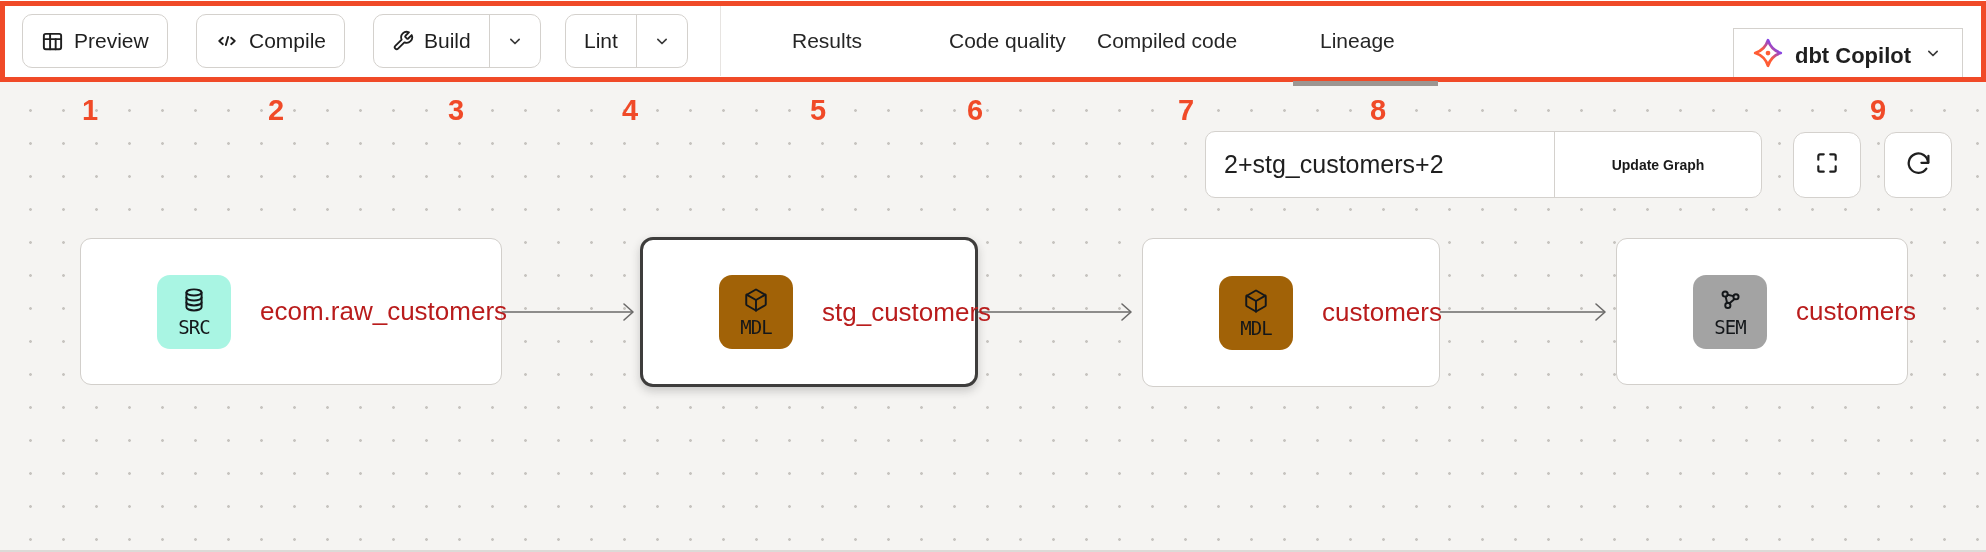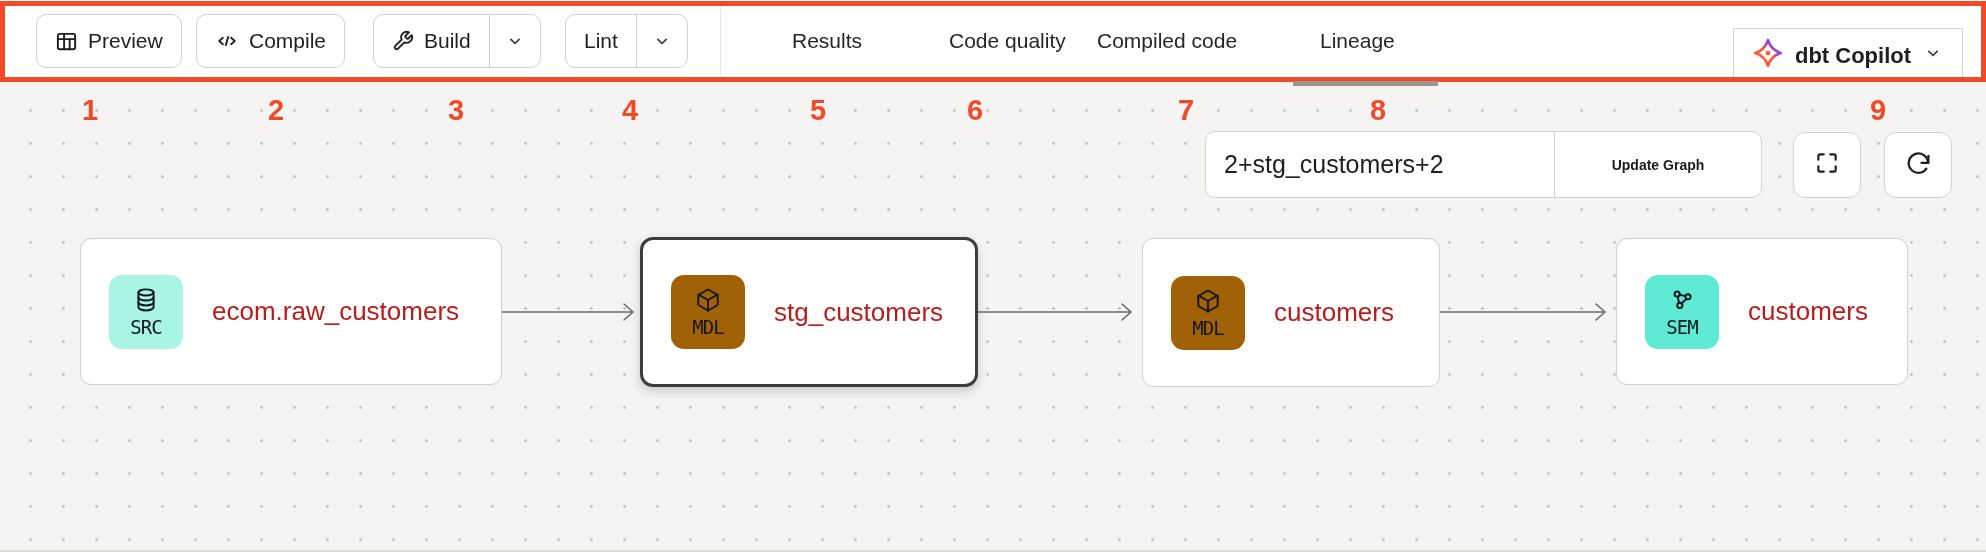--- a/index.html
+++ b/index.html
@@ -41,42 +41,42 @@
     font-family:"Liberation Sans",sans-serif;font-size:25px;color:#1f1f1f;min-width:0;}
   .selector-divider{width:1.5px;background:#d4d1cd;}
   .update-btn{width:206px;display:flex;align-items:center;justify-content:center;
     font-size:14px;font-weight:600;color:#1a1a1a;cursor:pointer;}
   .icon-btn{position:absolute;top:50px;width:68px;height:66px;box-sizing:border-box;background:#fff;
     border:1.5px solid #d4d1cd;border-radius:12px;display:flex;align-items:center;justify-content:center;
     cursor:pointer;z-index:4;}
 
   
   .node{position:absolute;box-sizing:border-box;background:#fff;border:1.5px solid #d2cfcb;
-    border-radius:11px;display:flex;align-items:center;z-index:3;cursor:pointer;}
+    border-radius:11px;display:flex;align-items:center;z-index:3;cursor:pointer;padding-left:48px;}
   .node.selected{border:3px solid #3e3d3c;border-radius:13px;
     box-shadow:0 4px 10px rgba(40,40,40,.22);}
   .badge{width:74px;height:74px;border-radius:13px;margin-left:28px;flex:none;
     display:flex;flex-direction:column;align-items:center;justify-content:center;gap:1px;}
   .badge-src{background:#a9f5e3;}
   .badge-mdl{background:#a16207;}
-  .badge-sem{background:#5eead4;text-align:center;}
+  .badge-sem{background:#a3a3a3;text-align:center;}
   .badge .badge-label{font-family:"DejaVu Sans Mono",monospace;font-size:19px;color:#14171a;
     letter-spacing:-1px;line-height:1;}
   .node-label{margin-left:29px;font-size:26px;color:#b91c1c;white-space:nowrap;}
 
   .edges{position:absolute;left:0;top:0;width:1986px;height:470px;pointer-events:none;z-index:2;}
 </style>
 </head>
 <body>
 
 <div class="screen">
 
   <div class="toolbar">
 
-    <div class="tb-btn" style="left:36px;">
+    <div class="tb-btn" style="left:22px;">
       <div class="seg">
         <span>
           <svg width="23" height="23" viewBox="0 0 24 24" fill="none" stroke="#1f1f1f" stroke-width="2" stroke-linecap="round" stroke-linejoin="round">
               <rect x="3" y="4" width="18" height="16" rx="2"></rect>
               <line x1="3" y1="9.5" x2="21" y2="9.5"></line>
               <line x1="9.5" y1="4" x2="9.5" y2="20"></line>
               <line x1="15.3" y1="9.5" x2="15.3" y2="20"></line>
             </svg>
         </span>
         <span>Preview</span>

